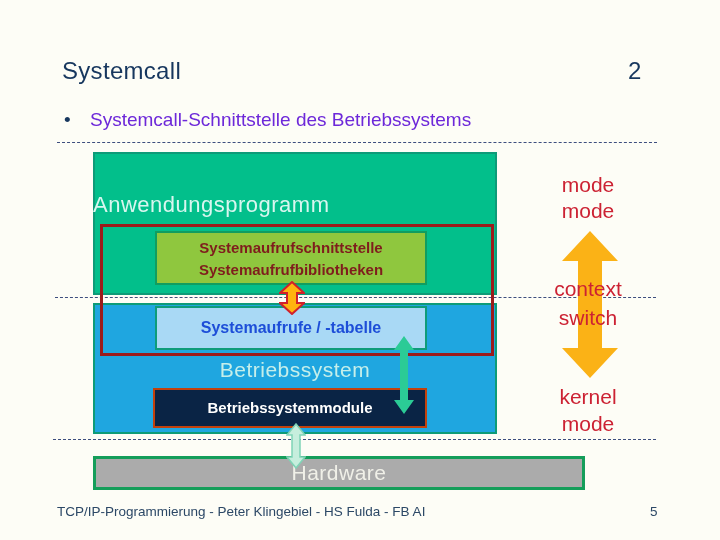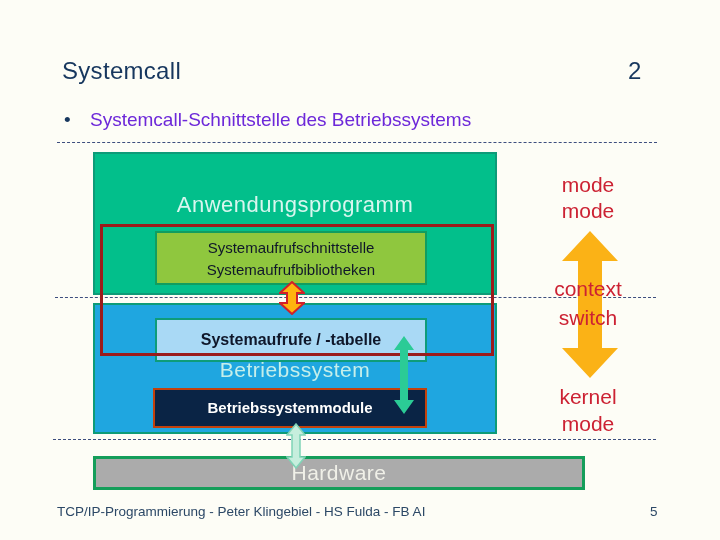--- a/index.html
+++ b/index.html
@@ -11,33 +11,33 @@
   .slide-number { left:628px; top:57px; font-size:24px; color:#17375e; }
   .bullet-dot { left:64px; top:109px; font-size:19px; color:#17375e; }
   .bullet-text { left:90px; top:109px; font-size:19px; color:#6d28d9; }
 
   .dashed { height:0; border-top:1px dashed #3d4e7e; z-index:3; }
   .d1 { left:57px; top:142px; width:600px; }
   .d2 { left:55px; top:297px; width:601px; }
   .d3 { left:53px; top:439px; width:603px; }
 
   .green-region { left:93px; top:152px; width:404px; height:143px; background:#02bf8b; border:2px solid #0d9b78; z-index:2; }
-  .app-label { left:93px; top:192px; width:404px; text-align:center; font-size:22px; color:#d8f6ef; z-index:4; letter-spacing:0.5px; }
+  .app-label { left:93px; top:192px; width:404px; font-size:22px; color:#d8f6ef; z-index:4; letter-spacing:0.5px; }
 
   .blue-region { left:93px; top:303px; width:404px; height:131px; background:#1fa6e0; border:2px solid #0d9b78; z-index:2; }
   .os-label { left:93px; top:358px; width:404px; text-align:center; font-size:21px; color:#c6efea; z-index:4; letter-spacing:0.5px; }
 
   .red-rect { left:100px; top:224px; width:394px; height:132px; border:3px solid #9b1b1b; z-index:6; }
 
   .yg-box { left:155px; top:231px; width:272px; height:54px; background:#8fc73e; border:2px solid #119d60; z-index:5;
             text-align:center; padding-top:4px; }
-  .yg-box div { font-size:15px; font-weight:normal; color:#0f172a; line-height:22px; }
+  .yg-box div { font-size:15px; font-weight:bold; color:#7f1d1d; line-height:22px; }
 
-  .lb-box { left:155px; top:318px; width:272px; height:44px; background:#a9d9f5; border:2px solid #0e9c7a; z-index:5;
-            text-align:center; line-height:40px; font-size:16px; font-weight:bold; color:#0f172a; }
+  .lb-box { left:155px; top:306px; width:272px; height:44px; background:#a9d9f5; border:2px solid #0e9c7a; z-index:5;
+            text-align:center; line-height:40px; font-size:16px; font-weight:bold; color:#1d4ed8; }
 
   .navy-box { left:153px; top:388px; width:274px; height:40px; background:#0a2445; border:2px solid #c2410c; z-index:5;
               text-align:center; line-height:36px; font-size:15px; font-weight:bold; color:#ffffff; }
 
   .hw-box { left:93px; top:456px; width:492px; height:34px; background:#ababab; border:3px solid #149e5a; z-index:5;
             text-align:center; line-height:28px; font-size:21px; color:#f0f0e8; letter-spacing:0.5px; }
 
   .arrow { z-index:8; }
   .arrow-ctx { left:561px; top:231px; }
   .arrow-small { left:279px; top:281px; }

